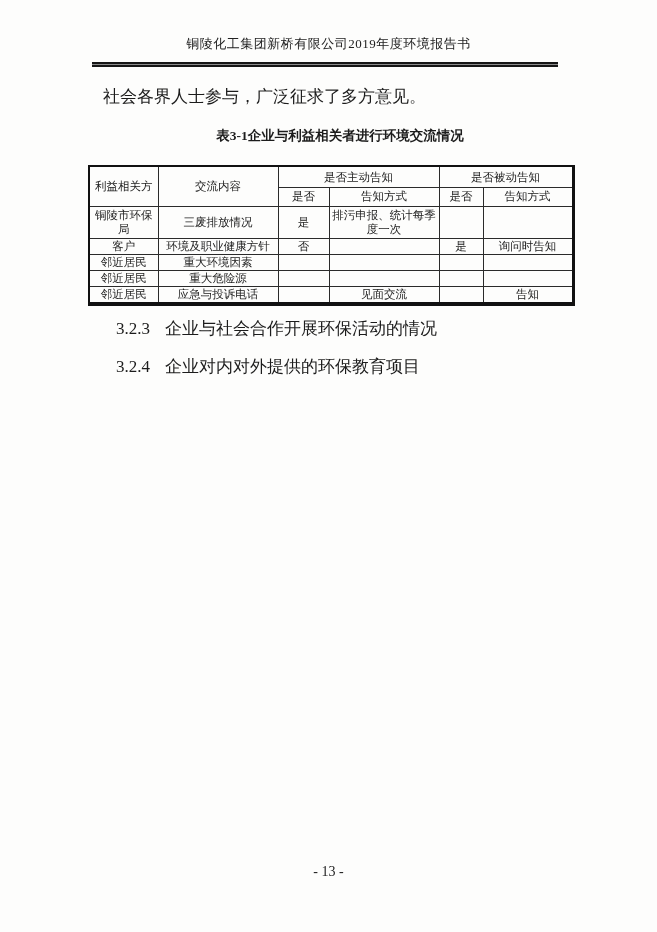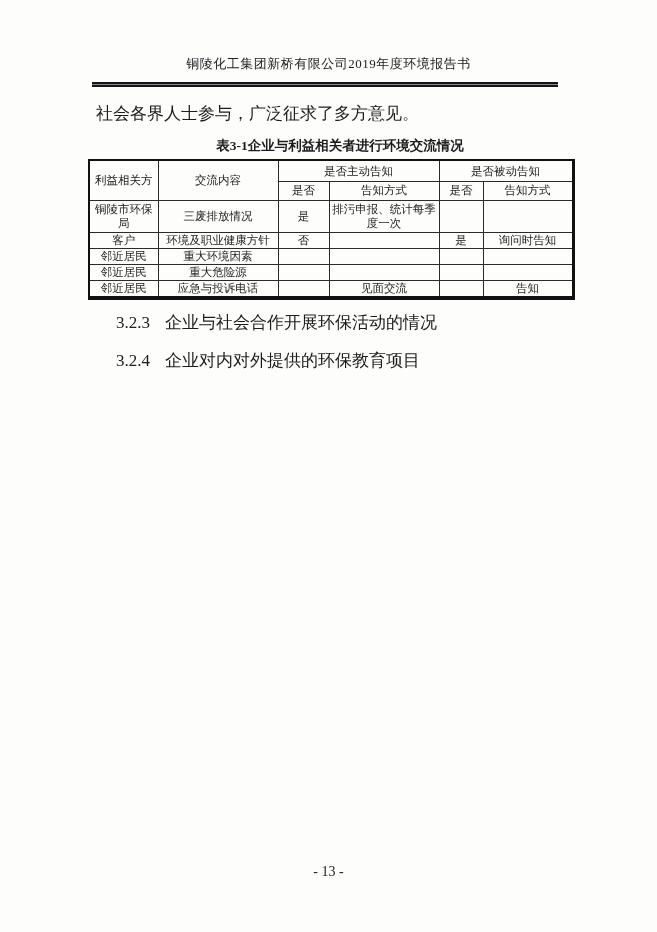--- a/index.html
+++ b/index.html
@@ -9,21 +9,21 @@
     font-family:"Liberation Serif","DejaVu Serif",serif;
     color:#1c1c1c;
     overflow:hidden;
   }
   .page {
     position:relative;
     width:657px; height:932px;
     background:#fdfdfc;
   }
   
-  .running-header { padding-top:56px; }
+  .running-header { padding-top:36px; }
   .header-title {
     text-align:center;
     font-size:13px;
     line-height:16px;
     letter-spacing:0.5px;
     color:#222;
   }
   .header-rule {
     margin-top:10px;
     margin-left:92px;
@@ -31,32 +31,32 @@
     background:linear-gradient(to bottom,#151515 0%,#151515 32%,#8a8a8a 45%,#8a8a8a 55%,#151515 68%,#151515 100%);
   }
   
   .content {
     margin:12px 65px 0 88px;
     width:504px;
     font-size:17px;
     line-height:30px;
     text-align:justify;
   }
-  .para { margin:8px; text-indent:2em; }
+  .para { margin:15px; text-indent:2em; }
   .para.noindent { text-indent:0; }
   .table-caption {
     margin:2px 0 0 0;
     text-align:center;
     font-weight:700;
     font-size:13.5px;
     line-height:18px;
     text-indent:0;
   }
   table.env-table {
-    margin-top:4px;
+    margin-top:20px;
     border-collapse:collapse;
     table-layout:fixed;
     width:484px;
     font-size:11.5px;
     line-height:1.25;
     text-align:center;
   }
   table.env-table th, table.env-table td {
     border:1px solid #2a2a2a;
     padding:0 2px;

